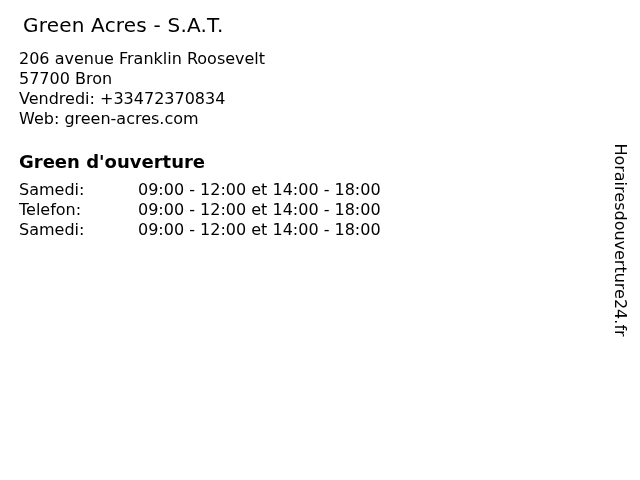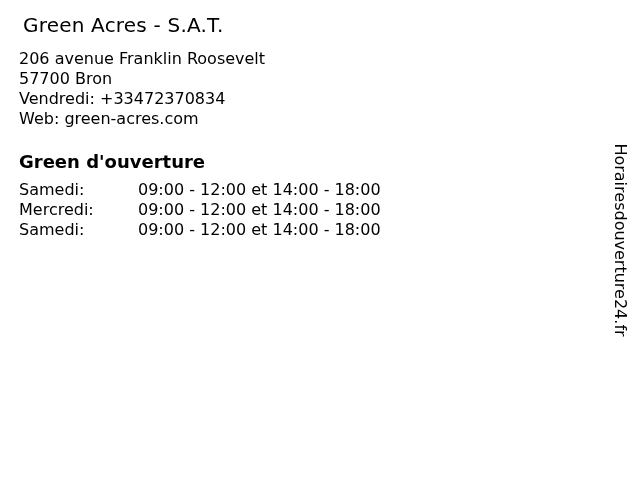--- a/index.html
+++ b/index.html
@@ -79,21 +79,21 @@
 
   <h2 class="hours-title">Green d'ouverture</h2>
 
   <table class="hours-table">
     <tbody>
       <tr>
         <td class="day-col">Samedi:</td>
         <td>09:00 - 12:00 et 14:00 - 18:00</td>
       </tr>
       <tr>
-        <td class="day-col">Mercredi:</td>
+        <td class="day-col">Telefon:</td>
         <td>09:00 - 12:00 et 14:00 - 18:00</td>
       </tr>
       <tr>
         <td class="day-col">Samedi:</td>
         <td>09:00 - 12:00 et 14:00 - 18:00</td>
       </tr>
     </tbody>
   </table>
 
 </div>

